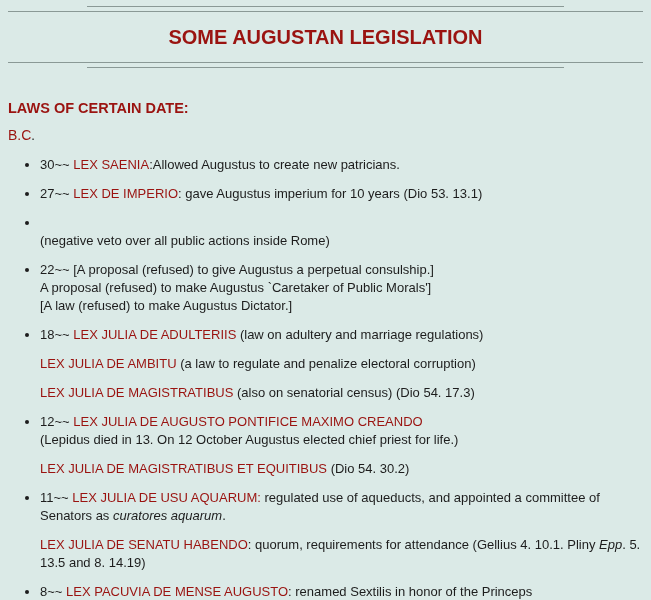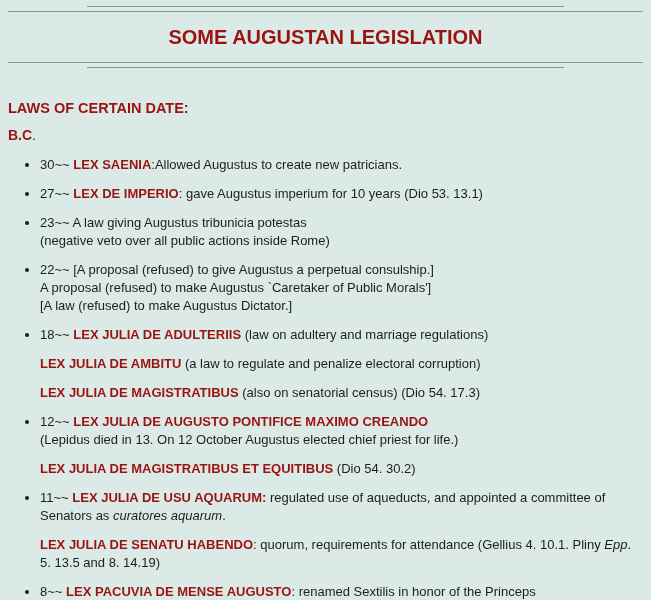--- a/index.html
+++ b/index.html
@@ -52,21 +52,21 @@
   p.era .law { font-size: 14px; }
   ul.laws {
     margin: 10px 0 0 0;
     padding: 0 0 0 32px;
   }
   ul.laws li { margin: 0; padding: 0; }
   ul.laws li.no-bullet { list-style: none; }
   ul.laws li p { margin: 11px 0; }
   .law {
     color: var(--accent);
-    font-weight: bold;
+    font-weight: normal;
   }
   .italic { font-style: italic; }
   .plain {}
 </style>
 </head>
 <body>
 
 <hr class="rule short">
 <hr class="rule">
 
@@ -80,21 +80,21 @@
 <p class="era"><span class="law">B.C</span><span class="plain">.</span></p>
 
 <ul class="laws">
     <li>
       <p><span class="plain">30~~ </span><span class="law">LEX SAENIA</span><span class="plain">:Allowed Augustus to create new patricians.</span></p>
     </li>
     <li>
       <p><span class="plain">27~~ </span><span class="law">LEX DE IMPERIO</span><span class="plain">: gave Augustus imperium for 10 years (Dio 53. 13.1)</span></p>
     </li>
     <li>
-      <p><span class="plain">23~~ A law giving Augustus tribunicia potestas</span><br><span class="plain">(negative veto over all public actions inside Rome)</span></p>
+      <p><br><span class="plain">(negative veto over all public actions inside Rome)</span></p>
     </li>
     <li>
       <p><span class="plain">22~~ [A proposal (refused) to give Augustus a perpetual consulship.]</span><br><span class="plain">A proposal (refused) to make Augustus `Caretaker of Public Morals']</span><br><span class="plain">[A law (refused) to make Augustus Dictator.]</span></p>
     </li>
     <li>
       <p><span class="plain">18~~ </span><span class="law">LEX JULIA DE ADULTERIIS</span><span class="plain"> (law on adultery and marriage regulations)</span></p>
     </li>
     <li class="no-bullet">
       <p><span class="law">LEX JULIA DE AMBITU</span><span class="plain"> (a law to regulate and penalize electoral corruption)</span></p>
     </li>

